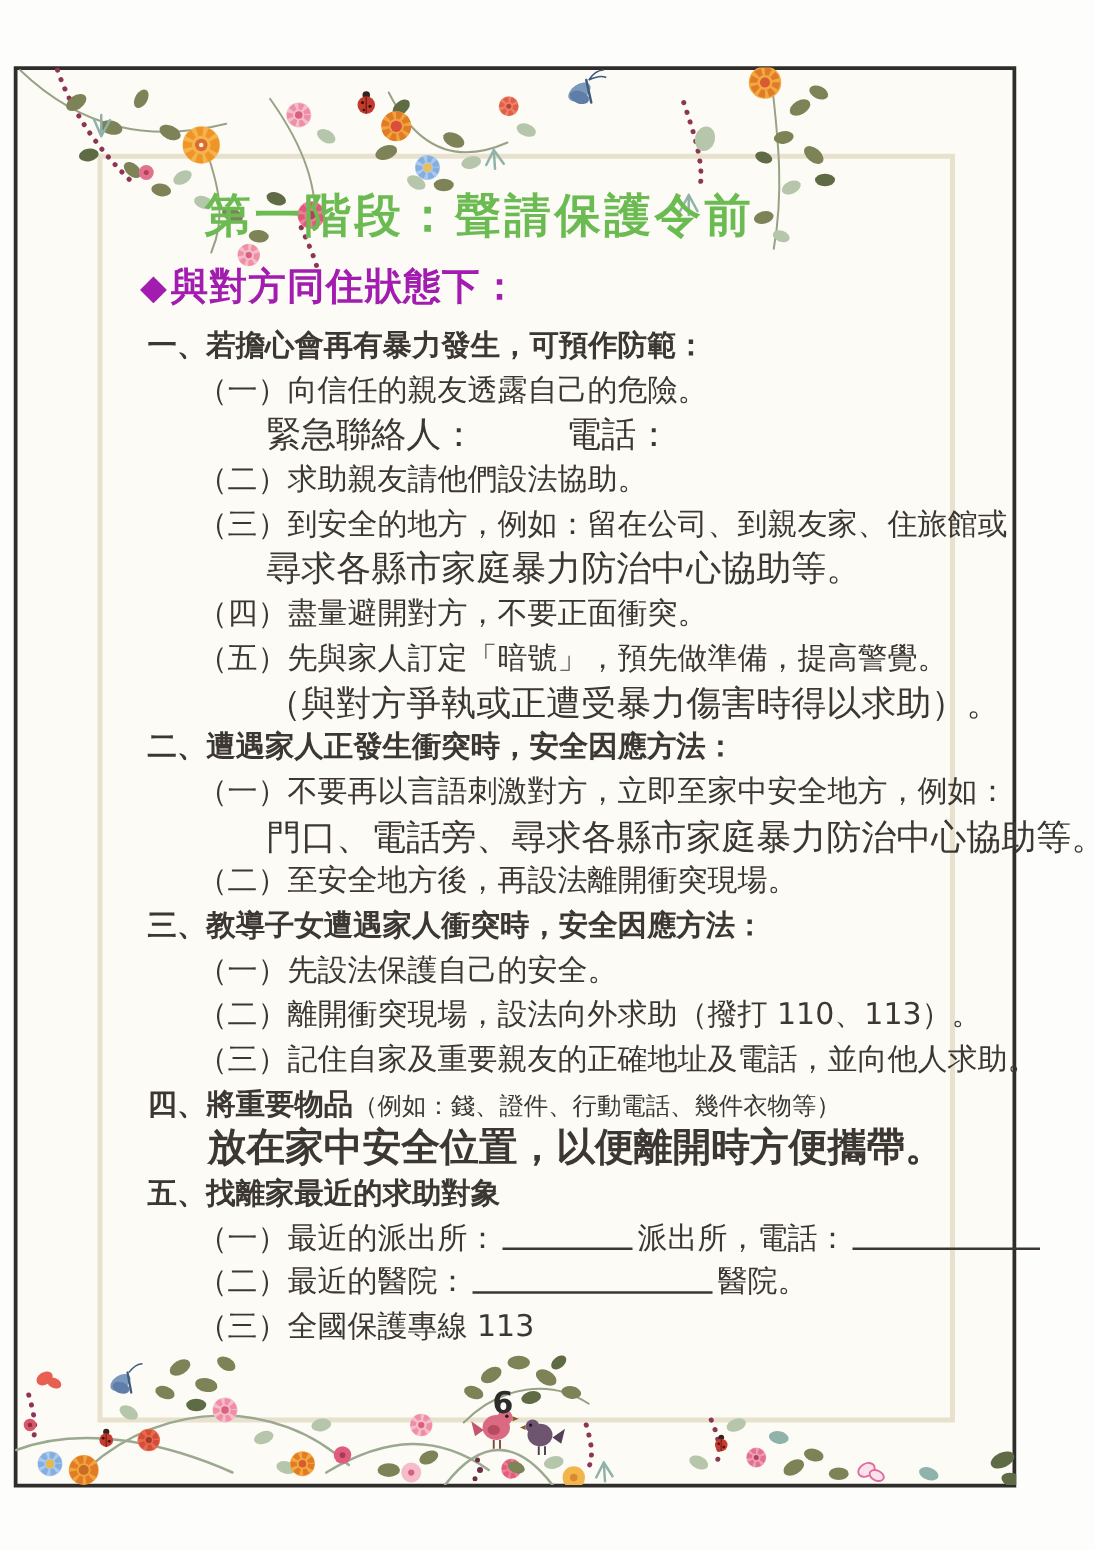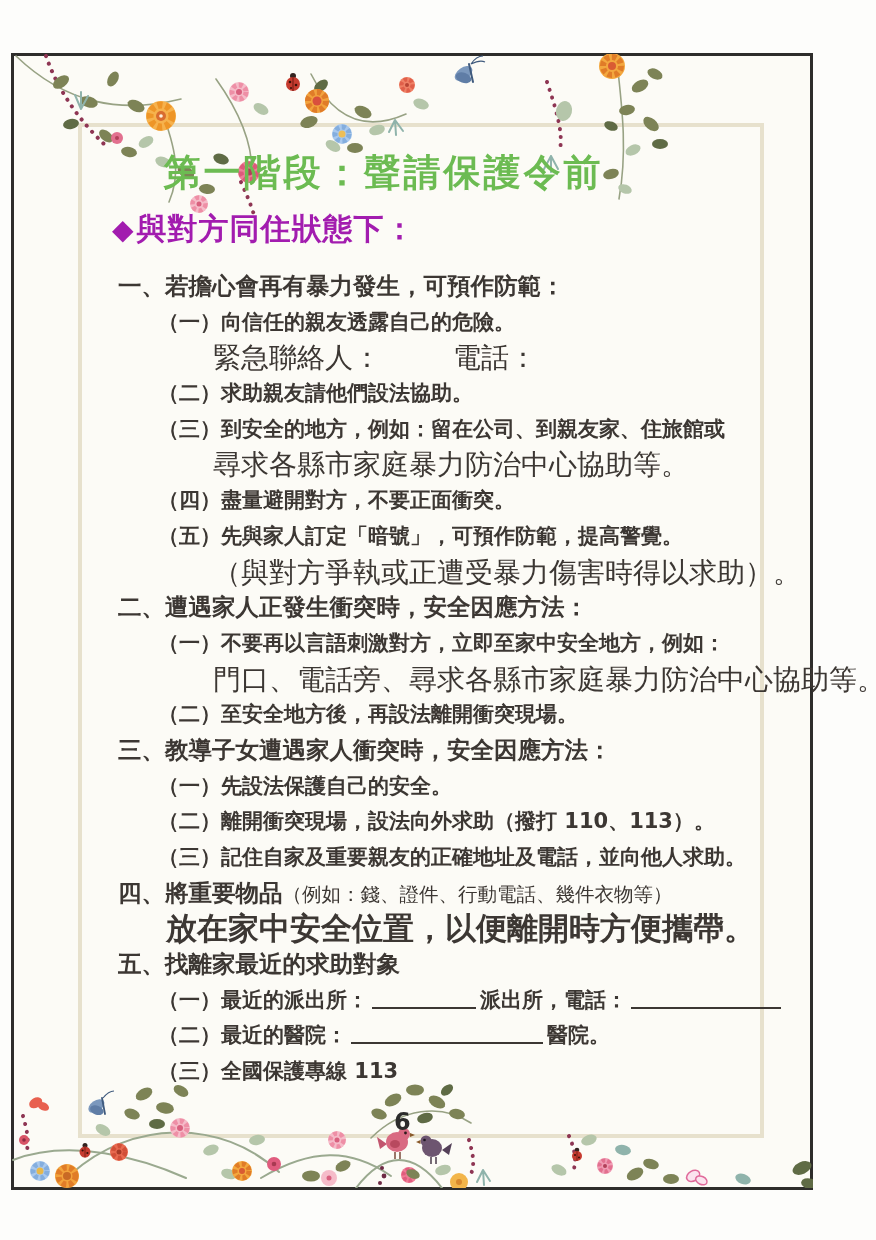--- a/index.html
+++ b/index.html
@@ -26,24 +26,24 @@
   .title{
     margin-top:25px;text-align:center;
     font-size:37px;font-weight:800;letter-spacing:3px;
     color:#6cbb52;white-space:nowrap;
   }
   .section-line{
     margin:11px 0 0 34px;font-size:30px;font-weight:800;letter-spacing:1px;
     color:#a21caf;white-space:nowrap;
   }
   .diamond{font-size:28px;margin-right:2px;}
-  .lines{margin-top:19px;}
+  .lines{margin-top:9px;}
   .ln{height:35.7px;line-height:35.7px;color:#3c3733;white-space:nowrap;}
   .lv0{margin-left:40px;font-size:23.5px;font-weight:700;}
-  .lv1{margin-left:80px;font-size:21px;font-weight:700;}
+  .lv1{margin-left:80px;font-size:24px;font-weight:400;}
   .lv2{margin-left:135px;font-size:28px;font-weight:500;}
   .cont0{margin-left:88px;font-size:31px;font-weight:700;}
   .small{font-size:19.5px;font-weight:500;}
   .gap{display:inline-block;width:72px;}
   .blank{
     display:inline-block;height:18px;transform:translateY(2px);
     border-bottom:2px solid #3c3733;margin:0 4px;
   }
   .b1{width:104px;} .b2{width:150px;} .b3{width:192px;}
   .page-number{
@@ -347,21 +347,21 @@
   <div class="lines">
     <div class="ln lv0">一、若擔心會再有暴力發生，可預作防範：</div>
     <div class="ln lv1">（一）向信任的親友透露自己的危險。</div>
     <div class="ln lv2">
       <span>緊急聯絡人：</span><span class="gap"></span><span>電話：</span>
     </div>
     <div class="ln lv1">（二）求助親友請他們設法協助。</div>
     <div class="ln lv1">（三）到安全的地方，例如：留在公司、到親友家、住旅館或</div>
     <div class="ln lv2">尋求各縣市家庭暴力防治中心協助等。</div>
     <div class="ln lv1">（四）盡量避開對方，不要正面衝突。</div>
-    <div class="ln lv1">（五）先與家人訂定「暗號」，可預作防範，提高警覺。</div>
+    <div class="ln lv1">（五）先與家人訂定「暗號」，預先做準備，提高警覺。</div>
     <div class="ln lv2">（與對方爭執或正遭受暴力傷害時得以求助）。</div>
 
     <div class="ln lv0">二、遭遇家人正發生衝突時，安全因應方法：</div>
     <div class="ln lv1">（一）不要再以言語刺激對方，立即至家中安全地方，例如：</div>
     <div class="ln lv2">門口、電話旁、尋求各縣市家庭暴力防治中心協助等。</div>
     <div class="ln lv1">（二）至安全地方後，再設法離開衝突現場。</div>
 
     <div class="ln lv0">三、教導子女遭遇家人衝突時，安全因應方法：</div>
     <div class="ln lv1">（一）先設法保護自己的安全。</div>
     <div class="ln lv1">（二）離開衝突現場，設法向外求助（撥打 110、113）。</div>

